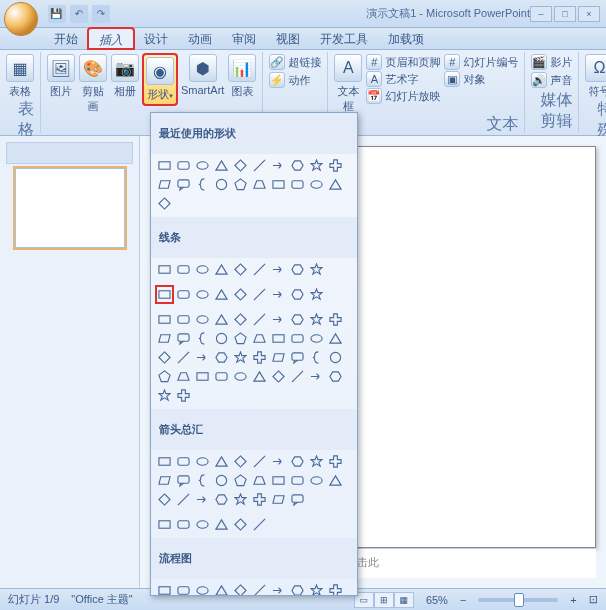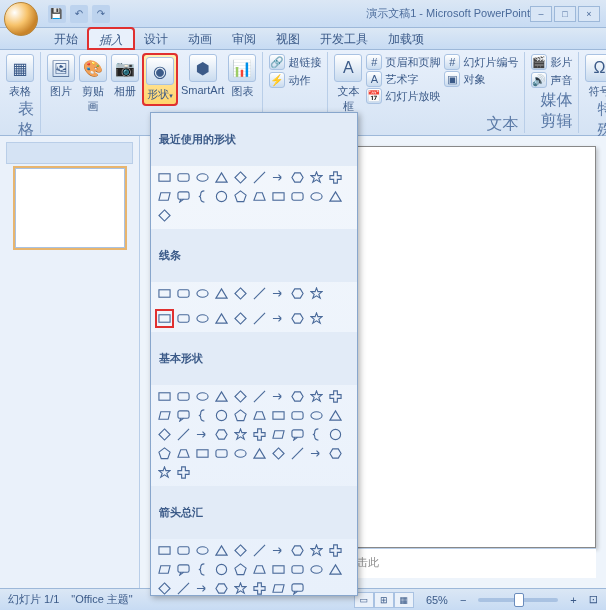--- a/index.html
+++ b/index.html
@@ -42,21 +42,21 @@
 .statusbar .spacer { flex: 1; }
 .viewbtns { display: flex; gap: 0; }
 .viewbtns span { width: 20px; height: 16px; border: 1px solid #a9c2e2; background: #eaf1fa; font-size: 9px; text-align: center; line-height: 14px; }
 .zoom-slider { width: 80px; height: 4px; background: #a9c2e2; position: relative; border-radius: 2px; }
 .zoom-slider::after { content: ""; width: 8px; height: 12px; background: #fff; border: 1px solid #6a8cbd; position: absolute; left: 45%; top: -5px; border-radius: 2px; }
 
 .shapes-dropdown { position: absolute; left: 150px; top: 112px; width: 208px; bottom: 14px; background: linear-gradient(#f3f7fc,#e8f0fb); border: 1px solid #88a6cc; box-shadow: 2px 2px 6px rgba(0,0,0,.3); overflow-y: auto; font-size: 11px; color: #3b5a88; z-index: 100; }
 .shapes-dropdown::-webkit-scrollbar { width: 16px; }
 .shapes-dropdown::-webkit-scrollbar-track { background: #e3ecf7; }
 .shapes-dropdown::-webkit-scrollbar-thumb { background: #c0d3eb; border: 1px solid #9db8d9; }
-.sd-section-label { padding: 19px 8px; font-weight: bold; background: #e2ebf7; }
+.sd-section-label { padding: 13px 8px; font-weight: bold; background: #e2ebf7; }
 .sd-grid { display: flex; flex-wrap: wrap; padding: 2px 4px 4px; gap: 0; }
 .sd-shape { width: 17px; height: 17px; display: flex; align-items: center; justify-content: center; margin: 1px; cursor: pointer; font-size: 13px; color: #4a6a9a; }
 .sd-shape svg { width: 13px; height: 13px; }
 .sd-shape svg * { stroke: #4a6a9a; fill: none; stroke-width: 1.2; }
 .shapes-scroll { height: 100%; }
 </style>
 </head>
 <body>
 
 <div class="orb"></div>
@@ -384,21 +384,20 @@
           <svg viewBox="0 0 14 14">
             <path d="M4 2 L10 2 L13 7 L10 12 L4 12 L1 7 Z"></path>
           </svg>
         </div>
         <div class="sd-shape">
           <svg viewBox="0 0 14 14">
             <path d="M7 1 L8.5 5 L13 5 L9.5 8 L11 12 L7 9.5 L3 12 L4.5 8 L1 5 L5.5 5 Z"></path>
           </svg>
         </div>
       </div>
-      <div class="sd-section-label">基本形状</div>
       <div class="sd-grid">
         <div class="sd-shape">
           <svg viewBox="0 0 14 14">
             <rect x="1" y="3" width="12" height="8"></rect>
           </svg>
         </div>
         <div class="sd-shape">
           <svg viewBox="0 0 14 14">
             <rect x="1" y="3" width="12" height="8" rx="2"></rect>
           </svg>
@@ -884,21 +883,21 @@
         <div class="sd-shape">
           <svg viewBox="0 0 14 14">
             <path d="M7 2 L13 12 L1 12 Z"></path>
           </svg>
         </div>
       </div>
     </div>
 </div>
 
 <div class="statusbar">
-  <span>幻灯片 1/1</span>
+  <span>幻灯片 1/9</span>
   <span>"Office 主题"</span>
   <div class="spacer"></div>
   <div class="viewbtns">
     <span>▭</span>
     <span>⊞</span>
     <span>▦</span>
   </div>
   <span>65%</span>
   <span>−</span>
   <div class="zoom-slider"></div>

